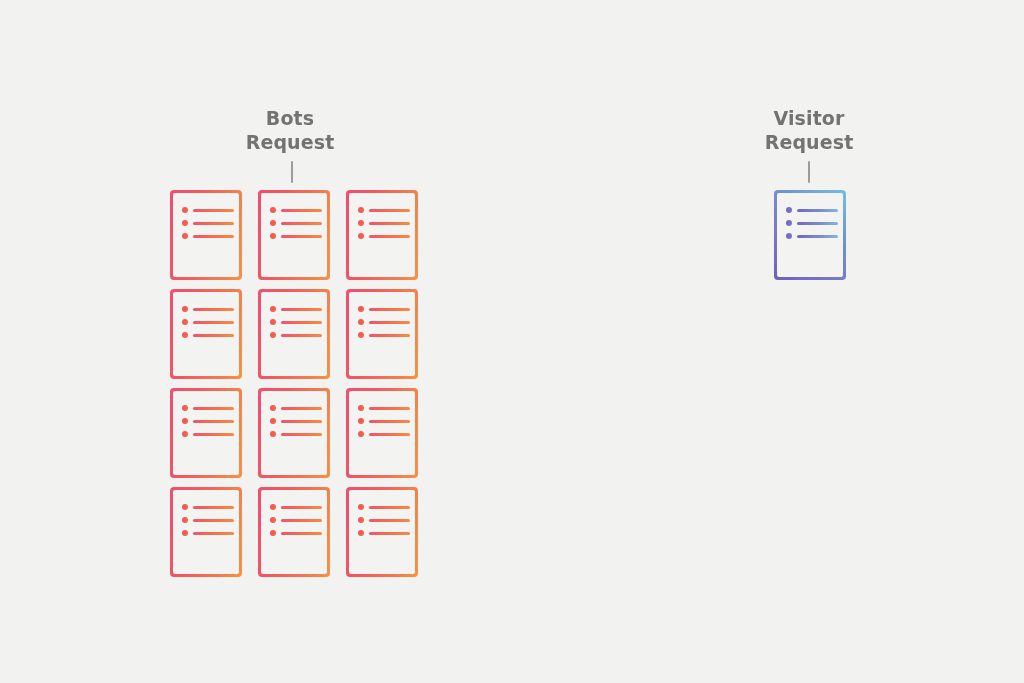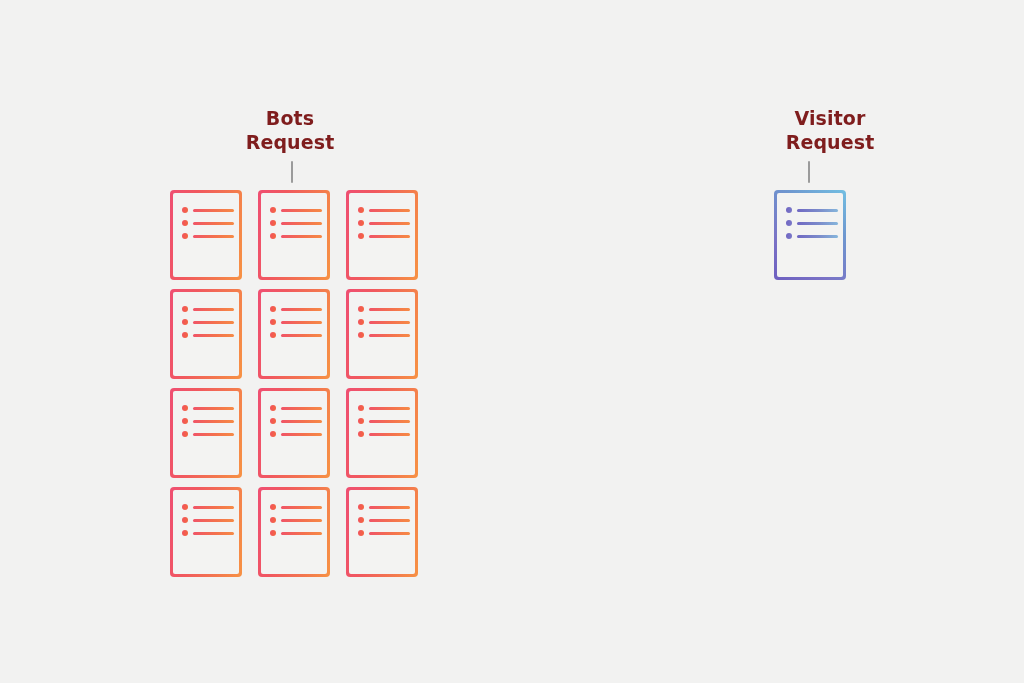--- a/index.html
+++ b/index.html
@@ -17,34 +17,34 @@
 
   .stage {
     position: absolute;
     inset: 0;
   }
 
   
   .group-title {
     position: absolute;
     text-align: center;
-    color: #7f1d1d;
+    color: #737373;
     font-weight: bold;
     font-size: 19px;
     line-height: 24px;
     letter-spacing: 0.1px;
     white-space: pre-line;
   }
   .group-title.bots {
     left: 190px;
     top: 106px;
     width: 200px;
   }
   .group-title.visitor {
-    left: 730px;
+    left: 709px;
     top: 106px;
     width: 200px;
   }
 
   
   .stem {
     position: absolute;
     width: 2px;
     background: #9b9b9b;
     border-radius: 1px;

